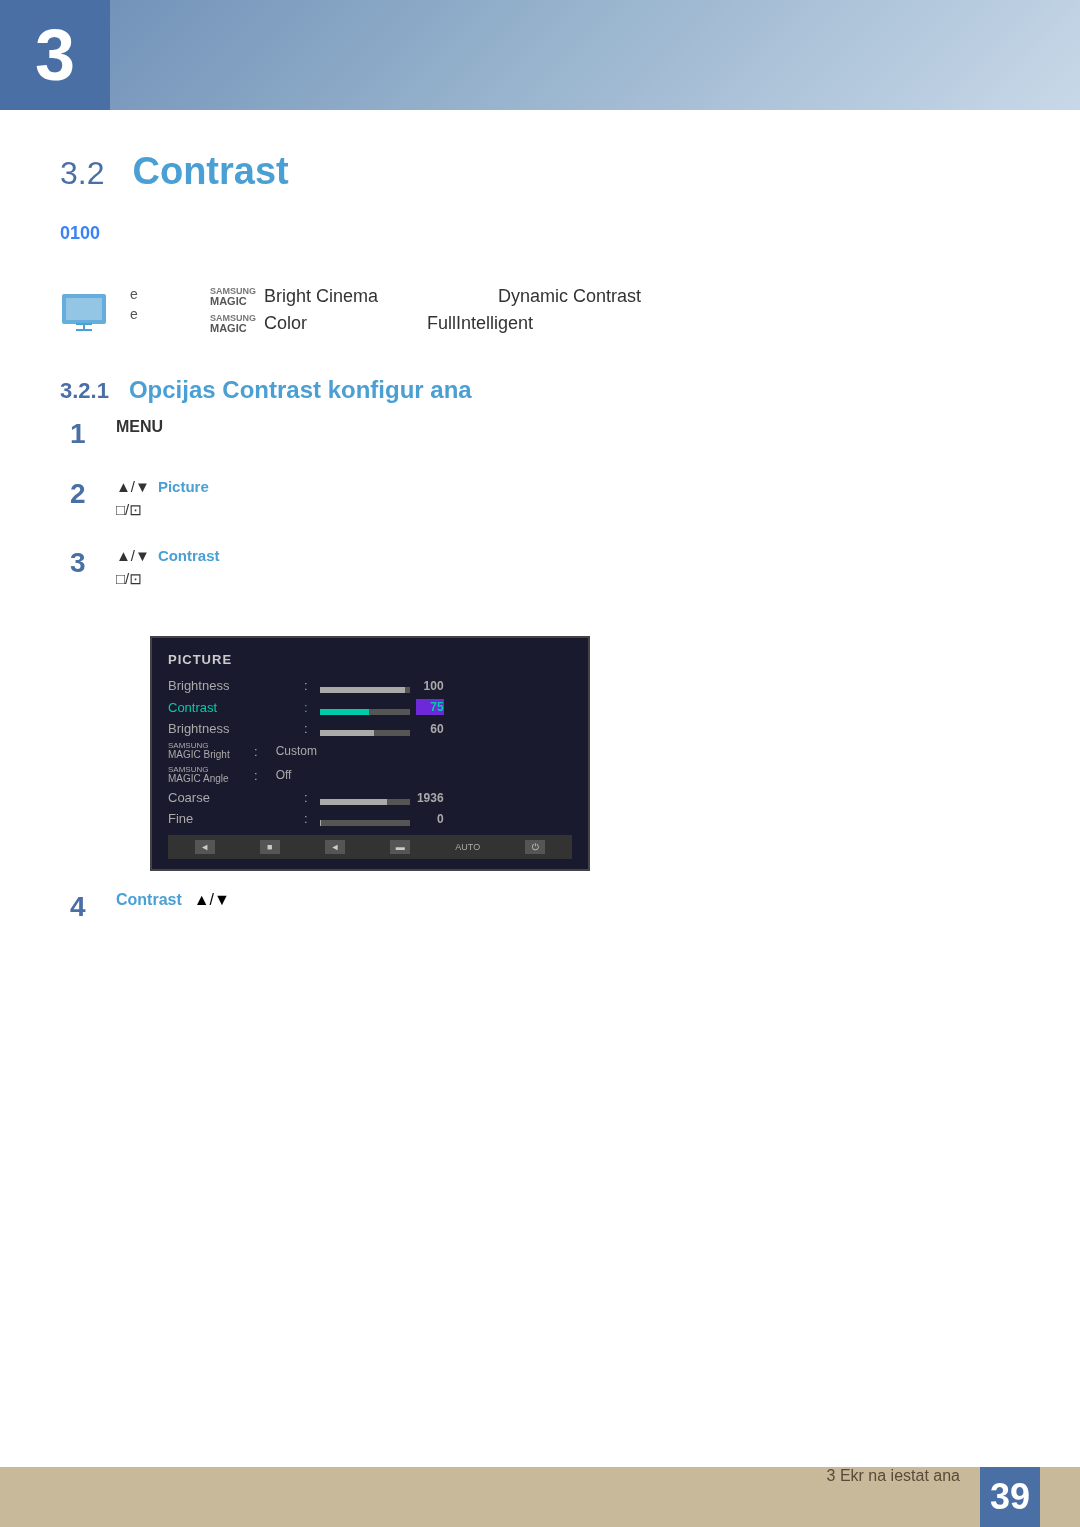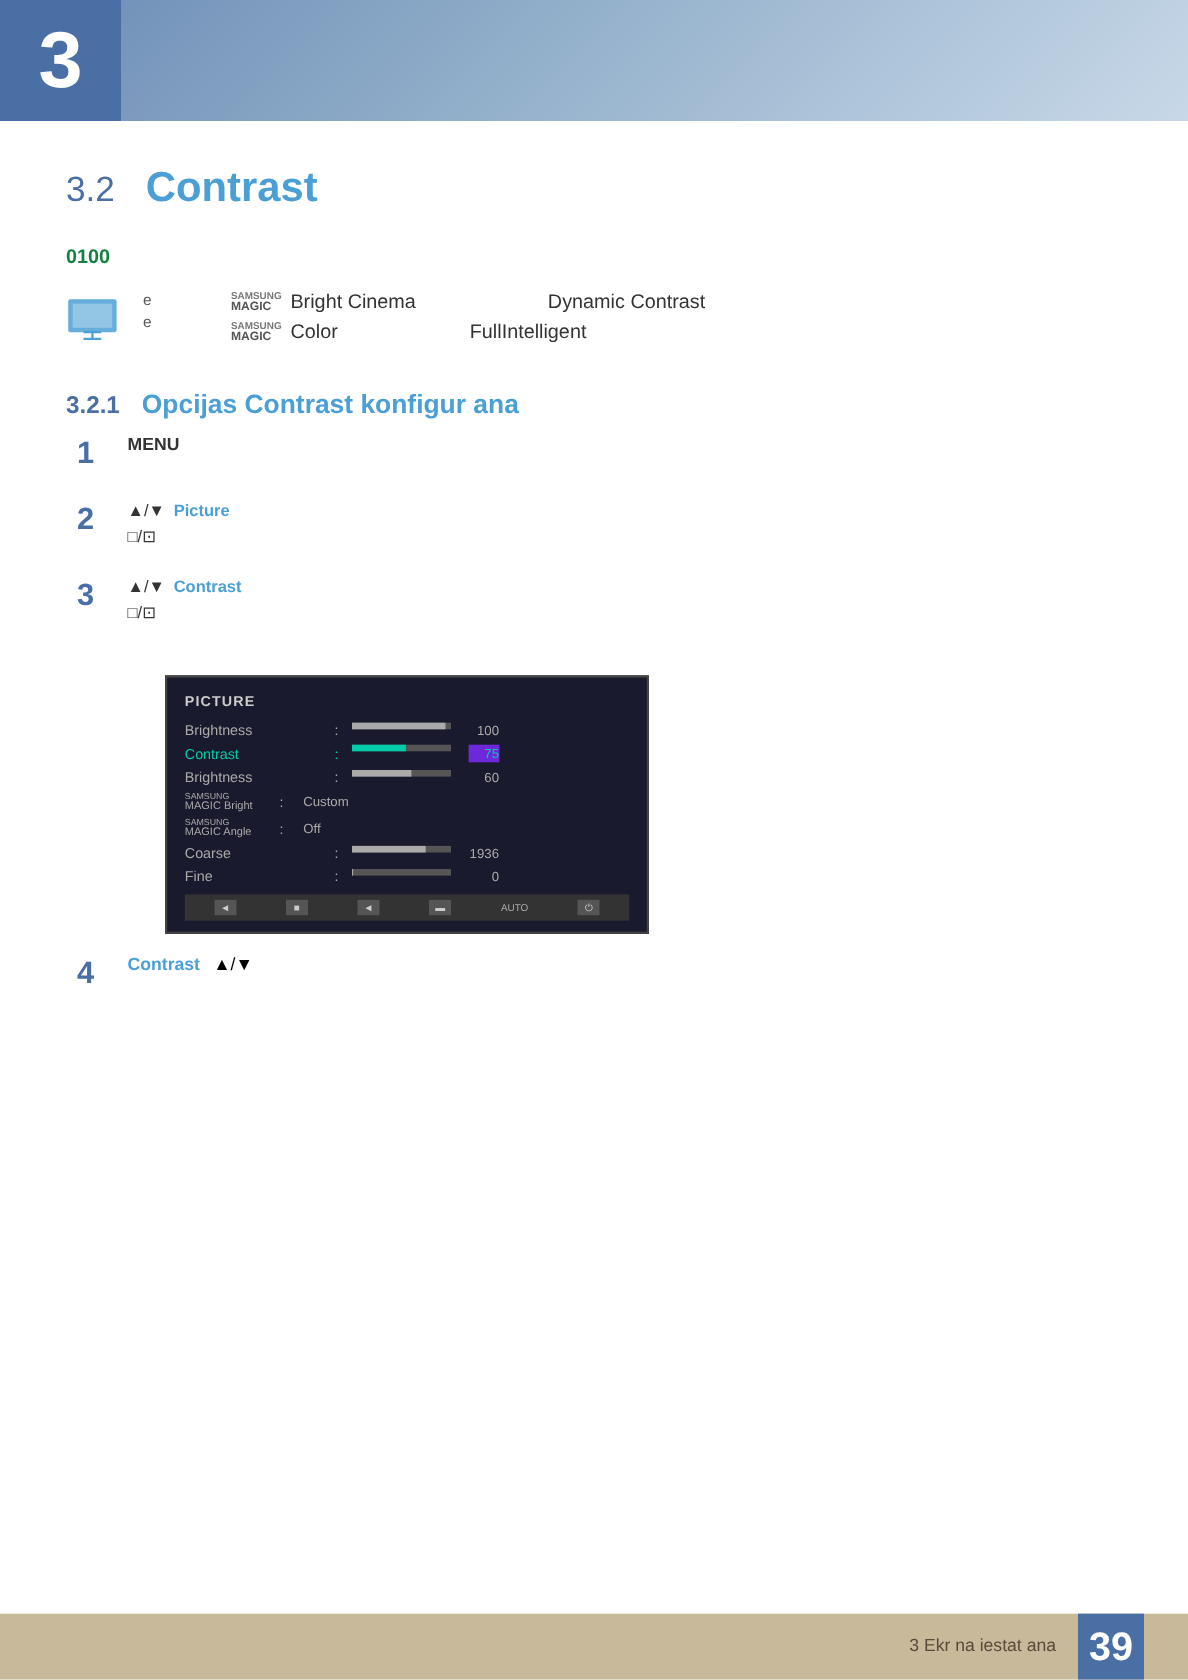--- a/index.html
+++ b/index.html
@@ -62,22 +62,22 @@
     .section-label {
       font-size: 38px;
       color: #4a9fd4;
       font-weight: bold;
     }
 
     
     .code-text {
       font-size: 18px;
       font-weight: bold;
-      color: #15803d;
-      margin: 10px 0 20px 0;
+      color: #3b82f6;
+      margin: 10px 0 42px 0;
     }
 
     
     .info-row {
       display: flex;
       align-items: flex-start;
       gap: 20px;
       margin-bottom: 40px;
     }
     .info-icon {
@@ -216,22 +216,23 @@
     }
     .osd-menu-item .item-label {
       min-width: 130px;
       font-size: 13px;
     }
     .osd-menu-item .item-colon {
       margin-right: 6px;
     }
     .osd-slider-track {
       display: flex;
-      align-items: flex-start;
-      gap: 16px;
+      align-items: flex-end;
+      gap: 6px;
+      font-weight: bold;
     }
     .osd-bar-bg {
       width: 90px;
       height: 6px;
       background: #555;
       position: relative;
     }
     .osd-bar-fill {
       height: 6px;
       background: #aaaaaa;
@@ -294,21 +295,20 @@
 
     
     .footer {
       position: absolute;
       bottom: 0;
       left: 0;
       right: 0;
       height: 60px;
       background: #c8b99a;
       display: flex;
-      align-items: center;
       justify-content: flex-end;
       padding-right: 40px;
       gap: 20px;
     }
     .footer-text {
       font-size: 16px;
       color: #5a4a3a;
     }
     .footer-num {
       font-size: 36px;

